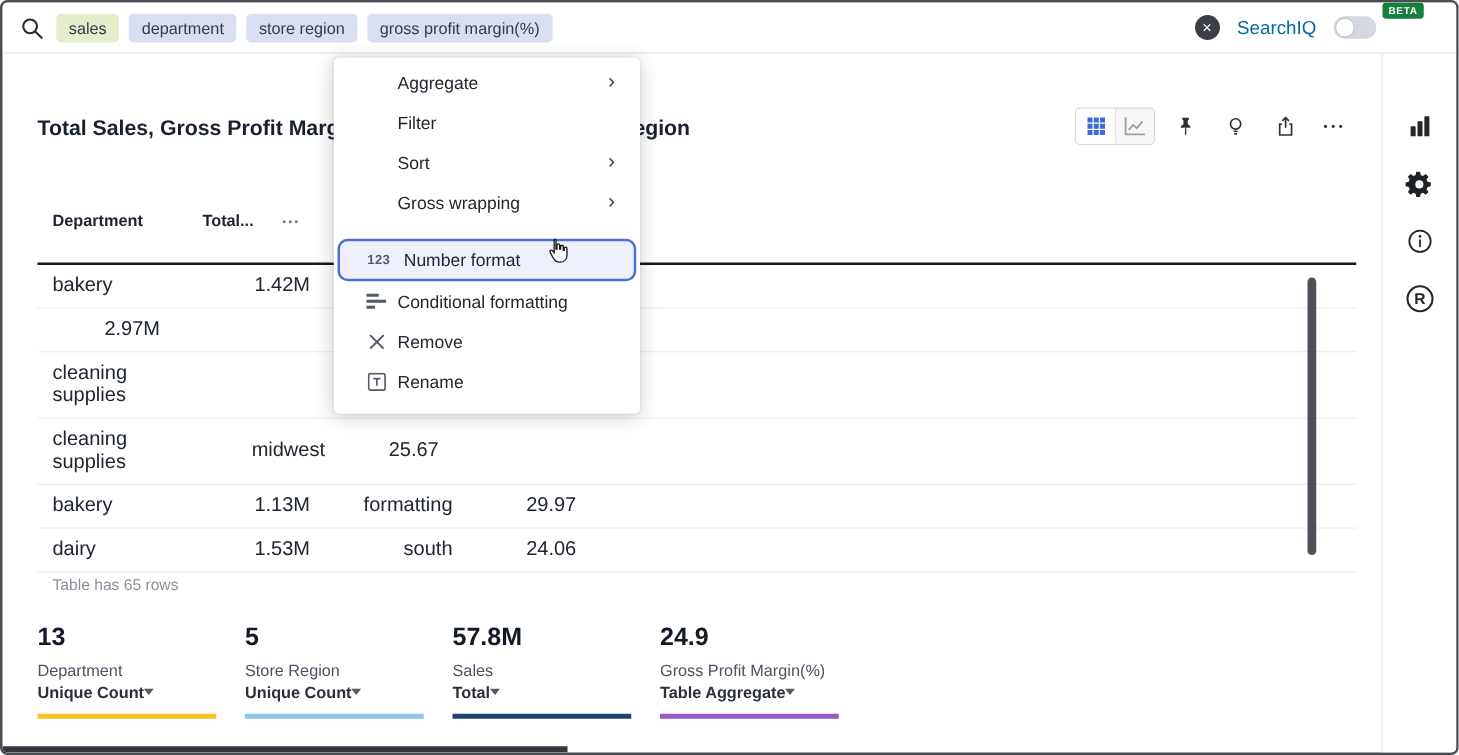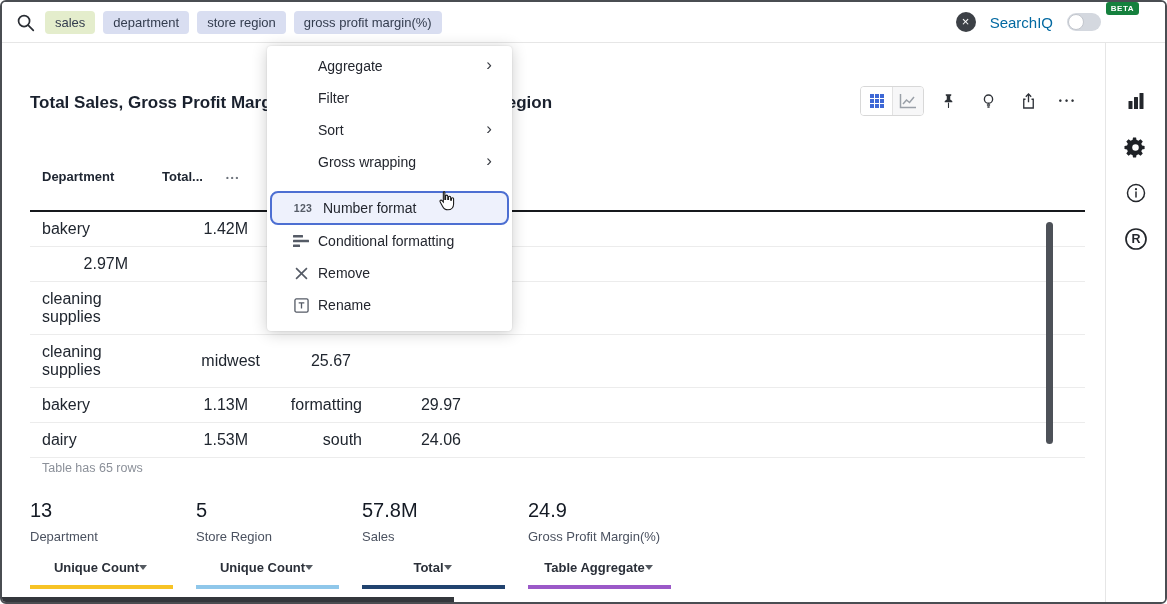--- a/index.html
+++ b/index.html
@@ -108,25 +108,25 @@
   .mi-with-icon { padding-left:51px; }
   .mi-highlight {
     margin:0 3px; border:2px solid #4d6fd2; border-radius:8px; background:#eef1fc; height:34px;
   }
   .mi-highlight .mi-icon { left:21px; }
   .nf { font-size:10.5px; font-weight:bold; color:#555b66; letter-spacing:.3px; }
   .cursor-hand { position:absolute; left:434px; top:188px; z-index:60; pointer-events:none; }
   
   .cards { position:absolute; left:28px; top:497px; display:flex; gap:23px; z-index:1; }
   .card { width:143px; }
-  .card-value { font-size:20px; font-weight:normal; color:#141a24; line-height:22px; }
+  .card-value { font-size:20px; font-weight:bold; color:#141a24; line-height:22px; }
   .card-label { margin-top:8px; font-size:13px; color:#4b5260; }
   .card-agg {
-    margin-top:16px; font-size:13px; font-weight:bold; color:#2a2f38;
-    display:flex; align-items:center; justify-content:center; cursor:pointer;
+    margin-top:2px; font-size:13px; font-weight:bold; color:#2a2f38;
+    display:flex; align-items:center; justify-content:flex-start; cursor:pointer;
   }
   .chev {
     width:0; height:0; border-left:4.5px solid transparent; border-right:4.5px solid transparent;
     border-top:5.5px solid #555a61; margin-right:2px;
   }
   .card-bar { margin-top:10px; height:4px; width:100%; }
 </style>
 </head>
 <body>
 

